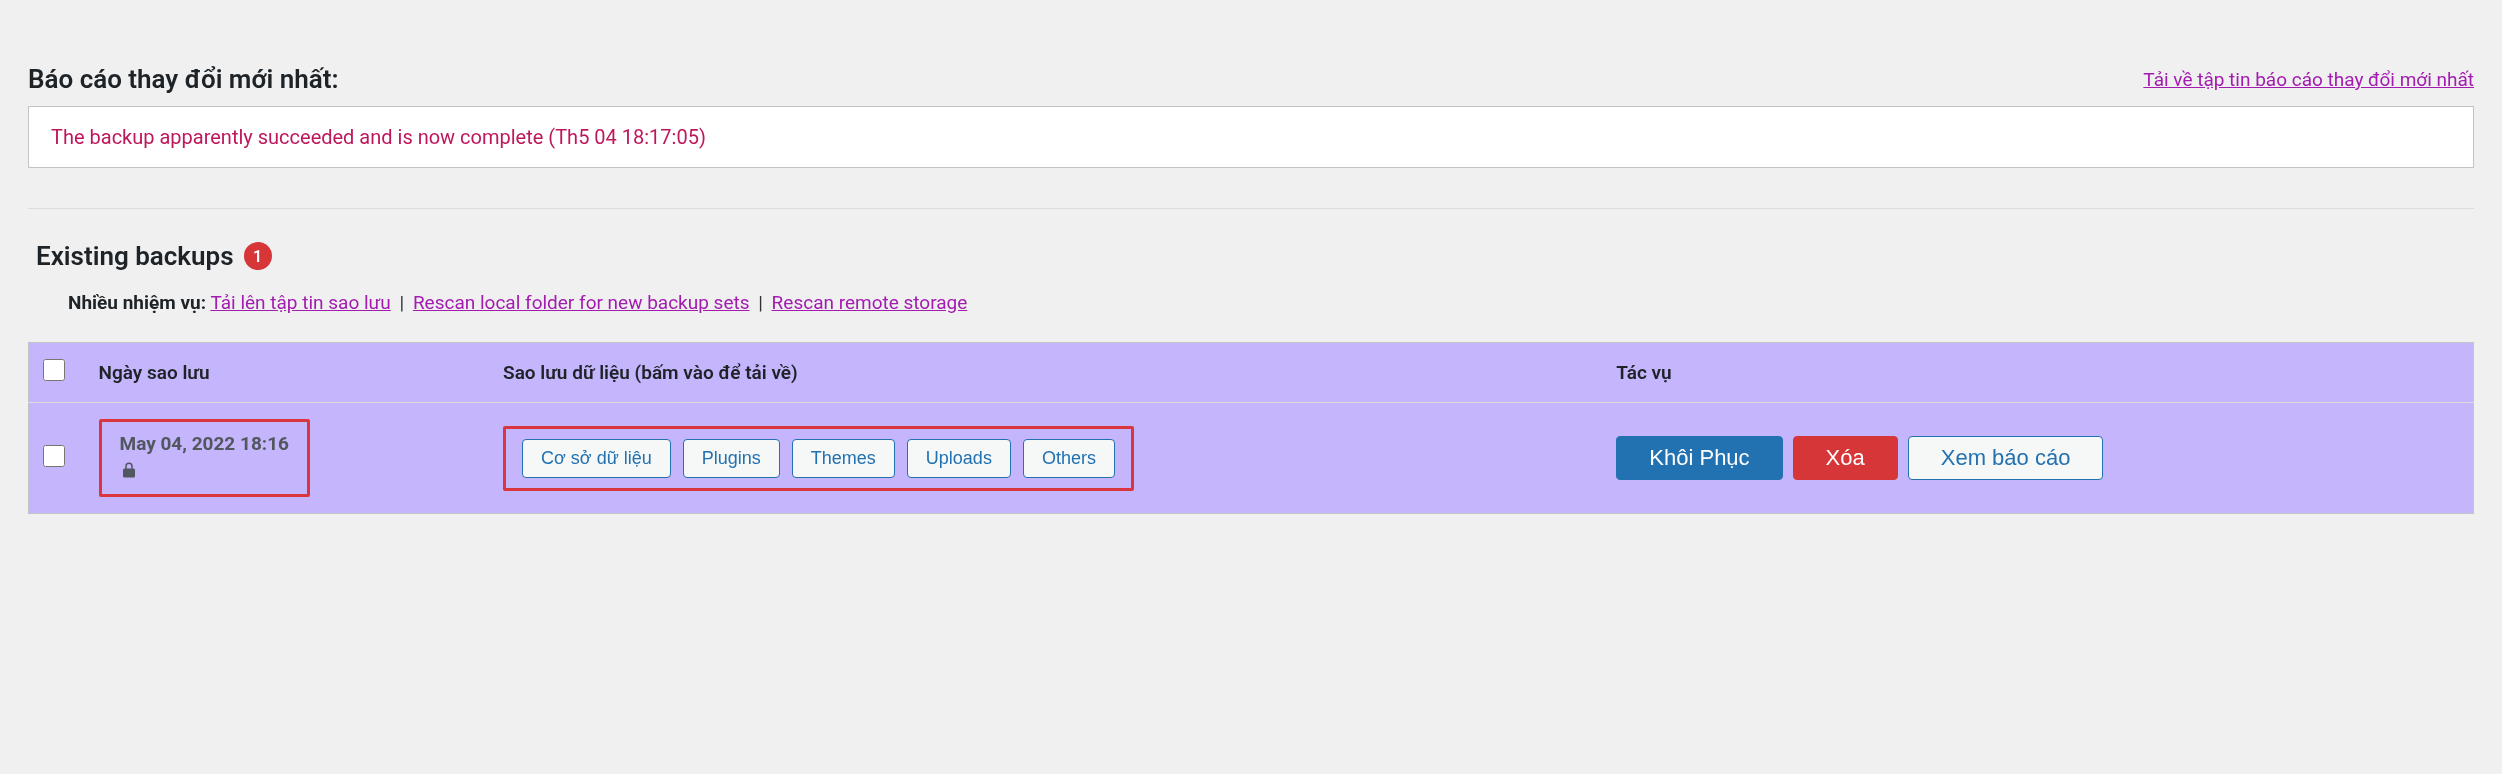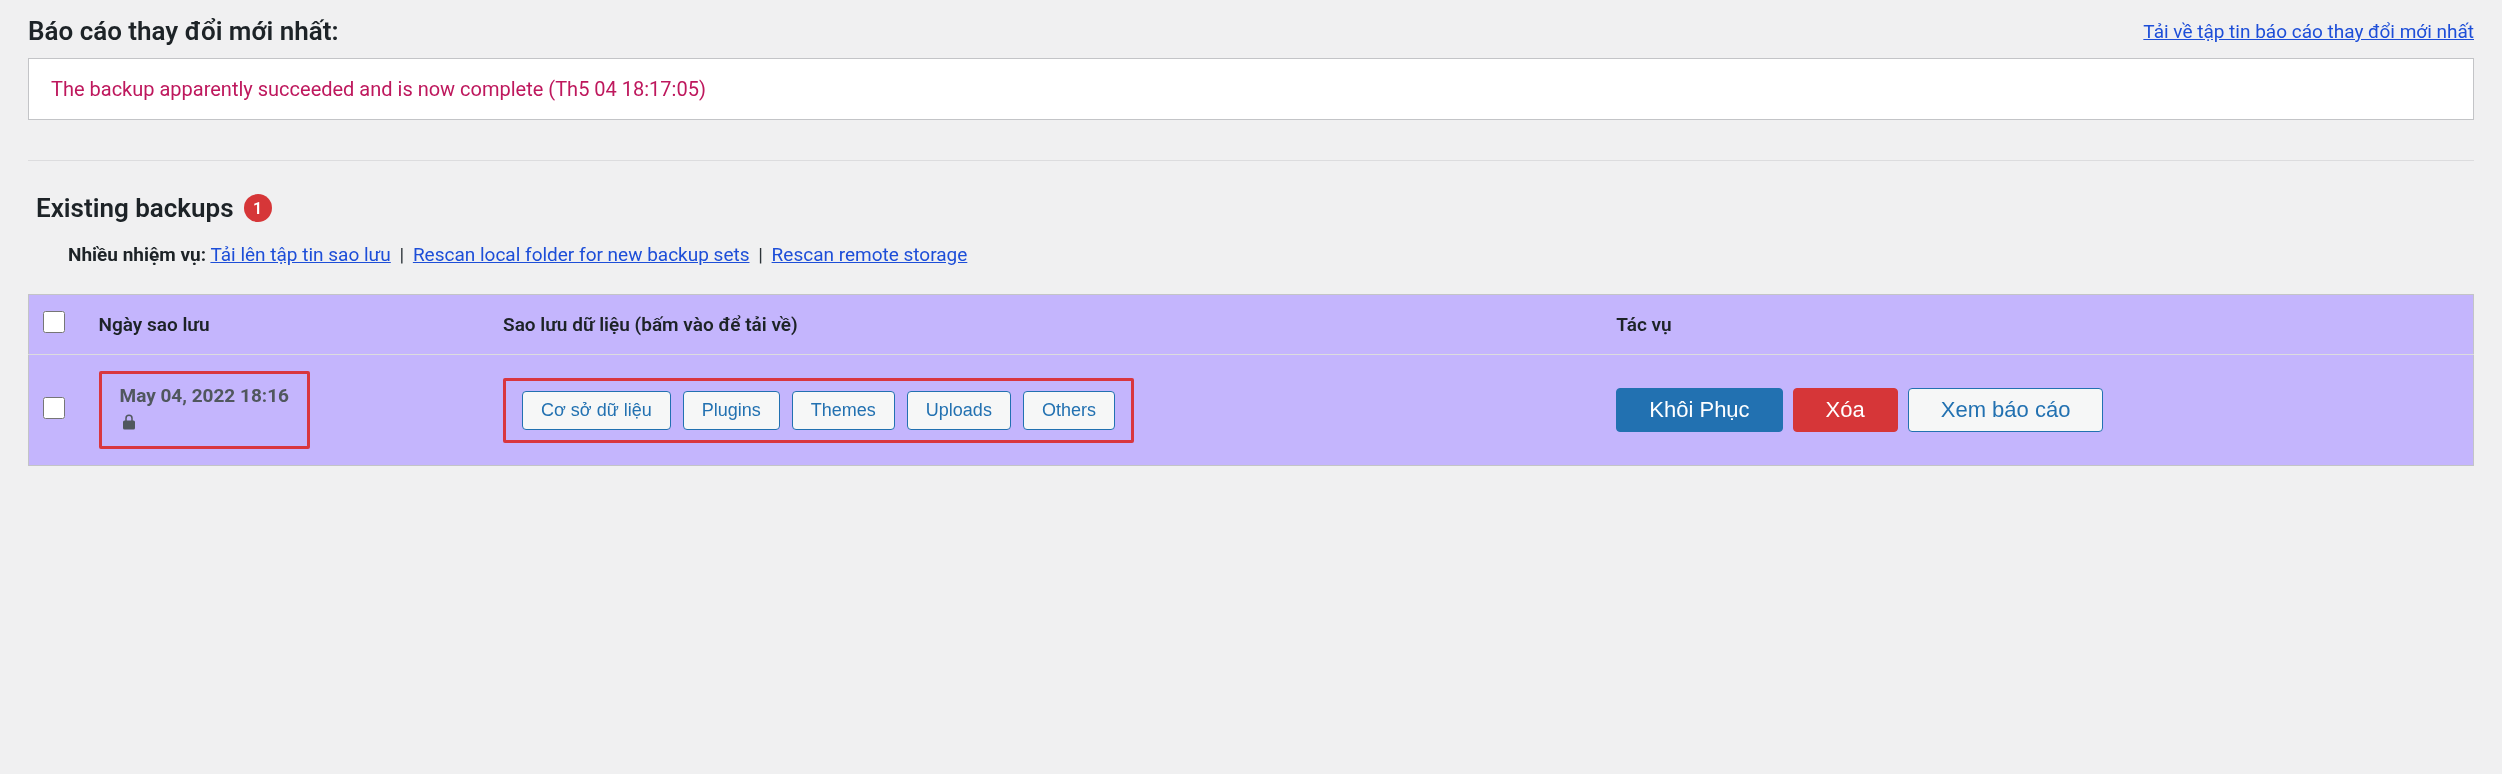--- a/index.html
+++ b/index.html
@@ -12,26 +12,26 @@
     }
     h2 {
       font-size: 26px;
       font-weight: 600;
       color: #1d2327;
     }
     .header-row {
       display: flex;
       justify-content: space-between;
       align-items: center;
-      margin-top: 16px;
+      margin-top: 64px;
       margin-bottom: 12px;
       text-align: center;
     }
     a {
-      color: #1d4ed8;
+      color: #a21caf;
       text-decoration: underline;
       cursor: pointer;
     }
     .download-link {
       font-size: 19px;
     }
     .log-box {
       background: #fff;
       border: 1px solid #c3c4c7;
       padding: 18px 22px;

